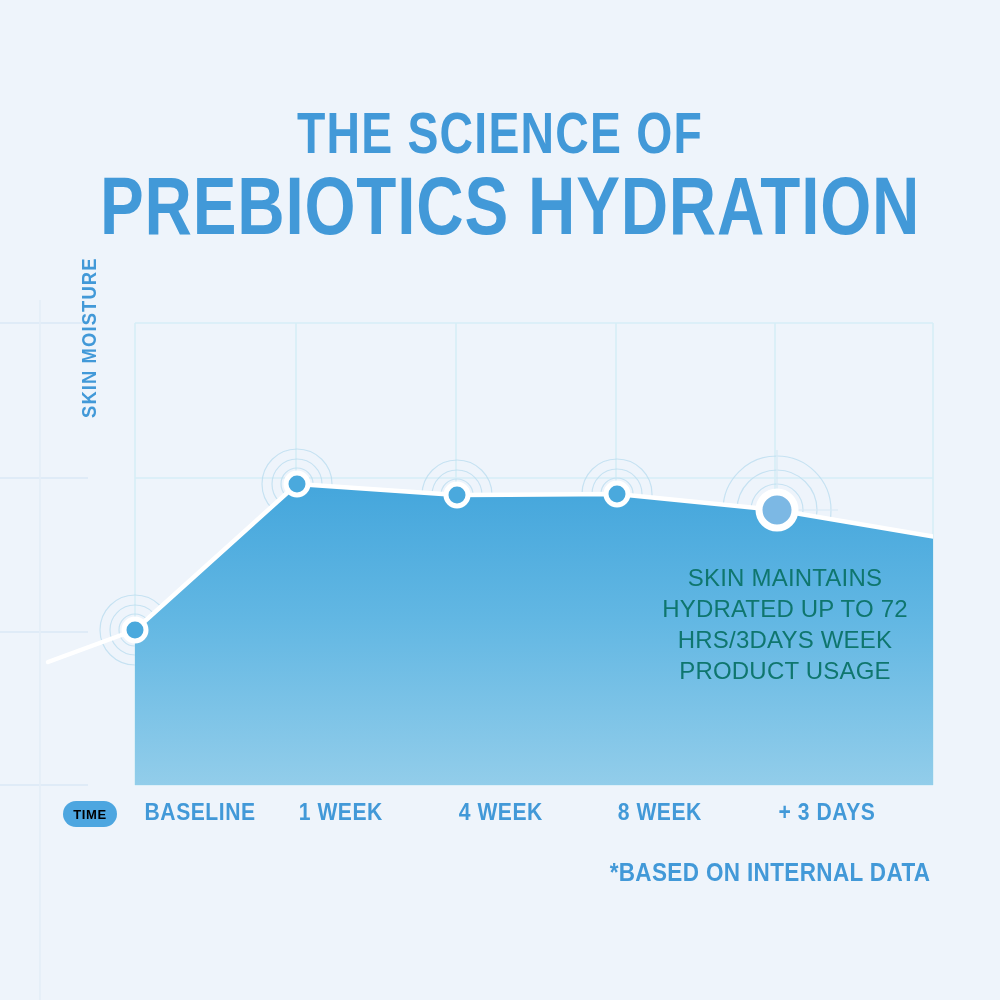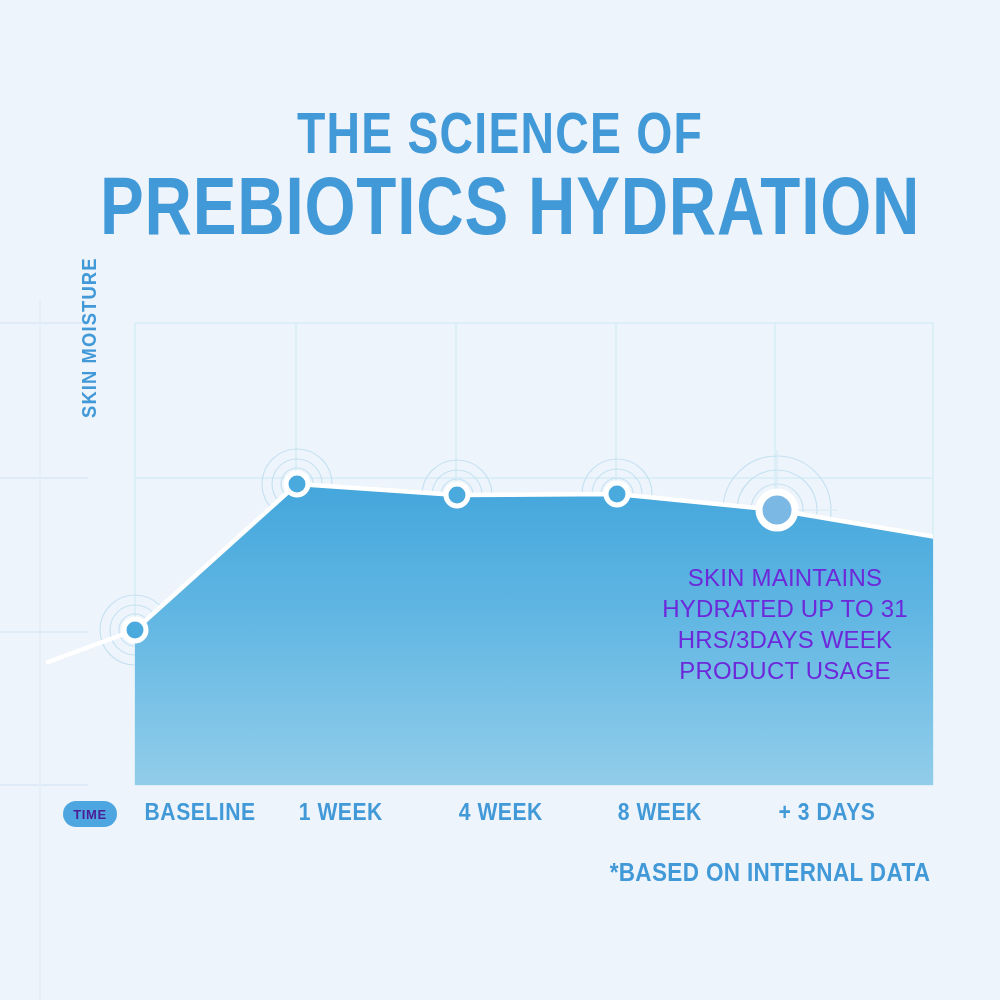--- a/index.html
+++ b/index.html
@@ -56,38 +56,38 @@
     transform:rotate(-90deg) scaleX(.92);
     transform-origin:left top;
     white-space:nowrap;
   }
 
   
   .annotation{
     position:absolute;
     left:640px;top:562px;width:290px;
     text-align:center;
-    color:#6d28d9;
+    color:#0f766e;
     font-family:"Liberation Sans",sans-serif;
     font-size:24px;
     line-height:31px;
     letter-spacing:.2px;
   }
   .annotation div{white-space:nowrap;}
 
   
   .x-axis{
     position:absolute;left:0;top:798px;width:1000px;height:36px;
   }
   .time-pill{
     position:absolute;left:63px;top:3px;
     width:54px;height:26px;
     background:#4da6e0;
     border-radius:13px;
-    color:#4c1d95;
+    color:#000000;
     font-family:"Liberation Sans Narrow","Liberation Sans",sans-serif;
     font-weight:bold;
     font-size:13px;
     letter-spacing:.6px;
     display:flex;align-items:center;justify-content:center;
   }
   .x-tick{
     position:absolute;top:0;
     font-family:"Liberation Sans Narrow","Liberation Sans",sans-serif;
     font-weight:bold;
@@ -194,21 +194,21 @@
       <circle cx="457" cy="495" r="11" fill="#4aa9dd" stroke="#ffffff" stroke-width="5"></circle>
       <circle cx="617" cy="494" r="11" fill="#4aa9dd" stroke="#ffffff" stroke-width="5"></circle>
       <circle cx="777" cy="510" r="18" fill="#7cb8e4" stroke="#ffffff" stroke-width="7"></circle>
     </g>
   </svg>
 
   <div class="y-axis-label">SKIN MOISTURE</div>
 
   <div class="annotation">
     <div>SKIN MAINTAINS</div>
-    <div>HYDRATED UP TO 31</div>
+    <div>HYDRATED UP TO 72</div>
     <div>HRS/3DAYS WEEK</div>
     <div>PRODUCT USAGE</div>
   </div>
 
   <div class="x-axis">
     <div class="time-pill">TIME</div>
     <div class="x-tick" style="left:137px;">BASELINE</div>
     <div class="x-tick" style="left:293px;">1 WEEK</div>
     <div class="x-tick" style="left:453px;">4 WEEK</div>
     <div class="x-tick" style="left:612px;">8 WEEK</div>

